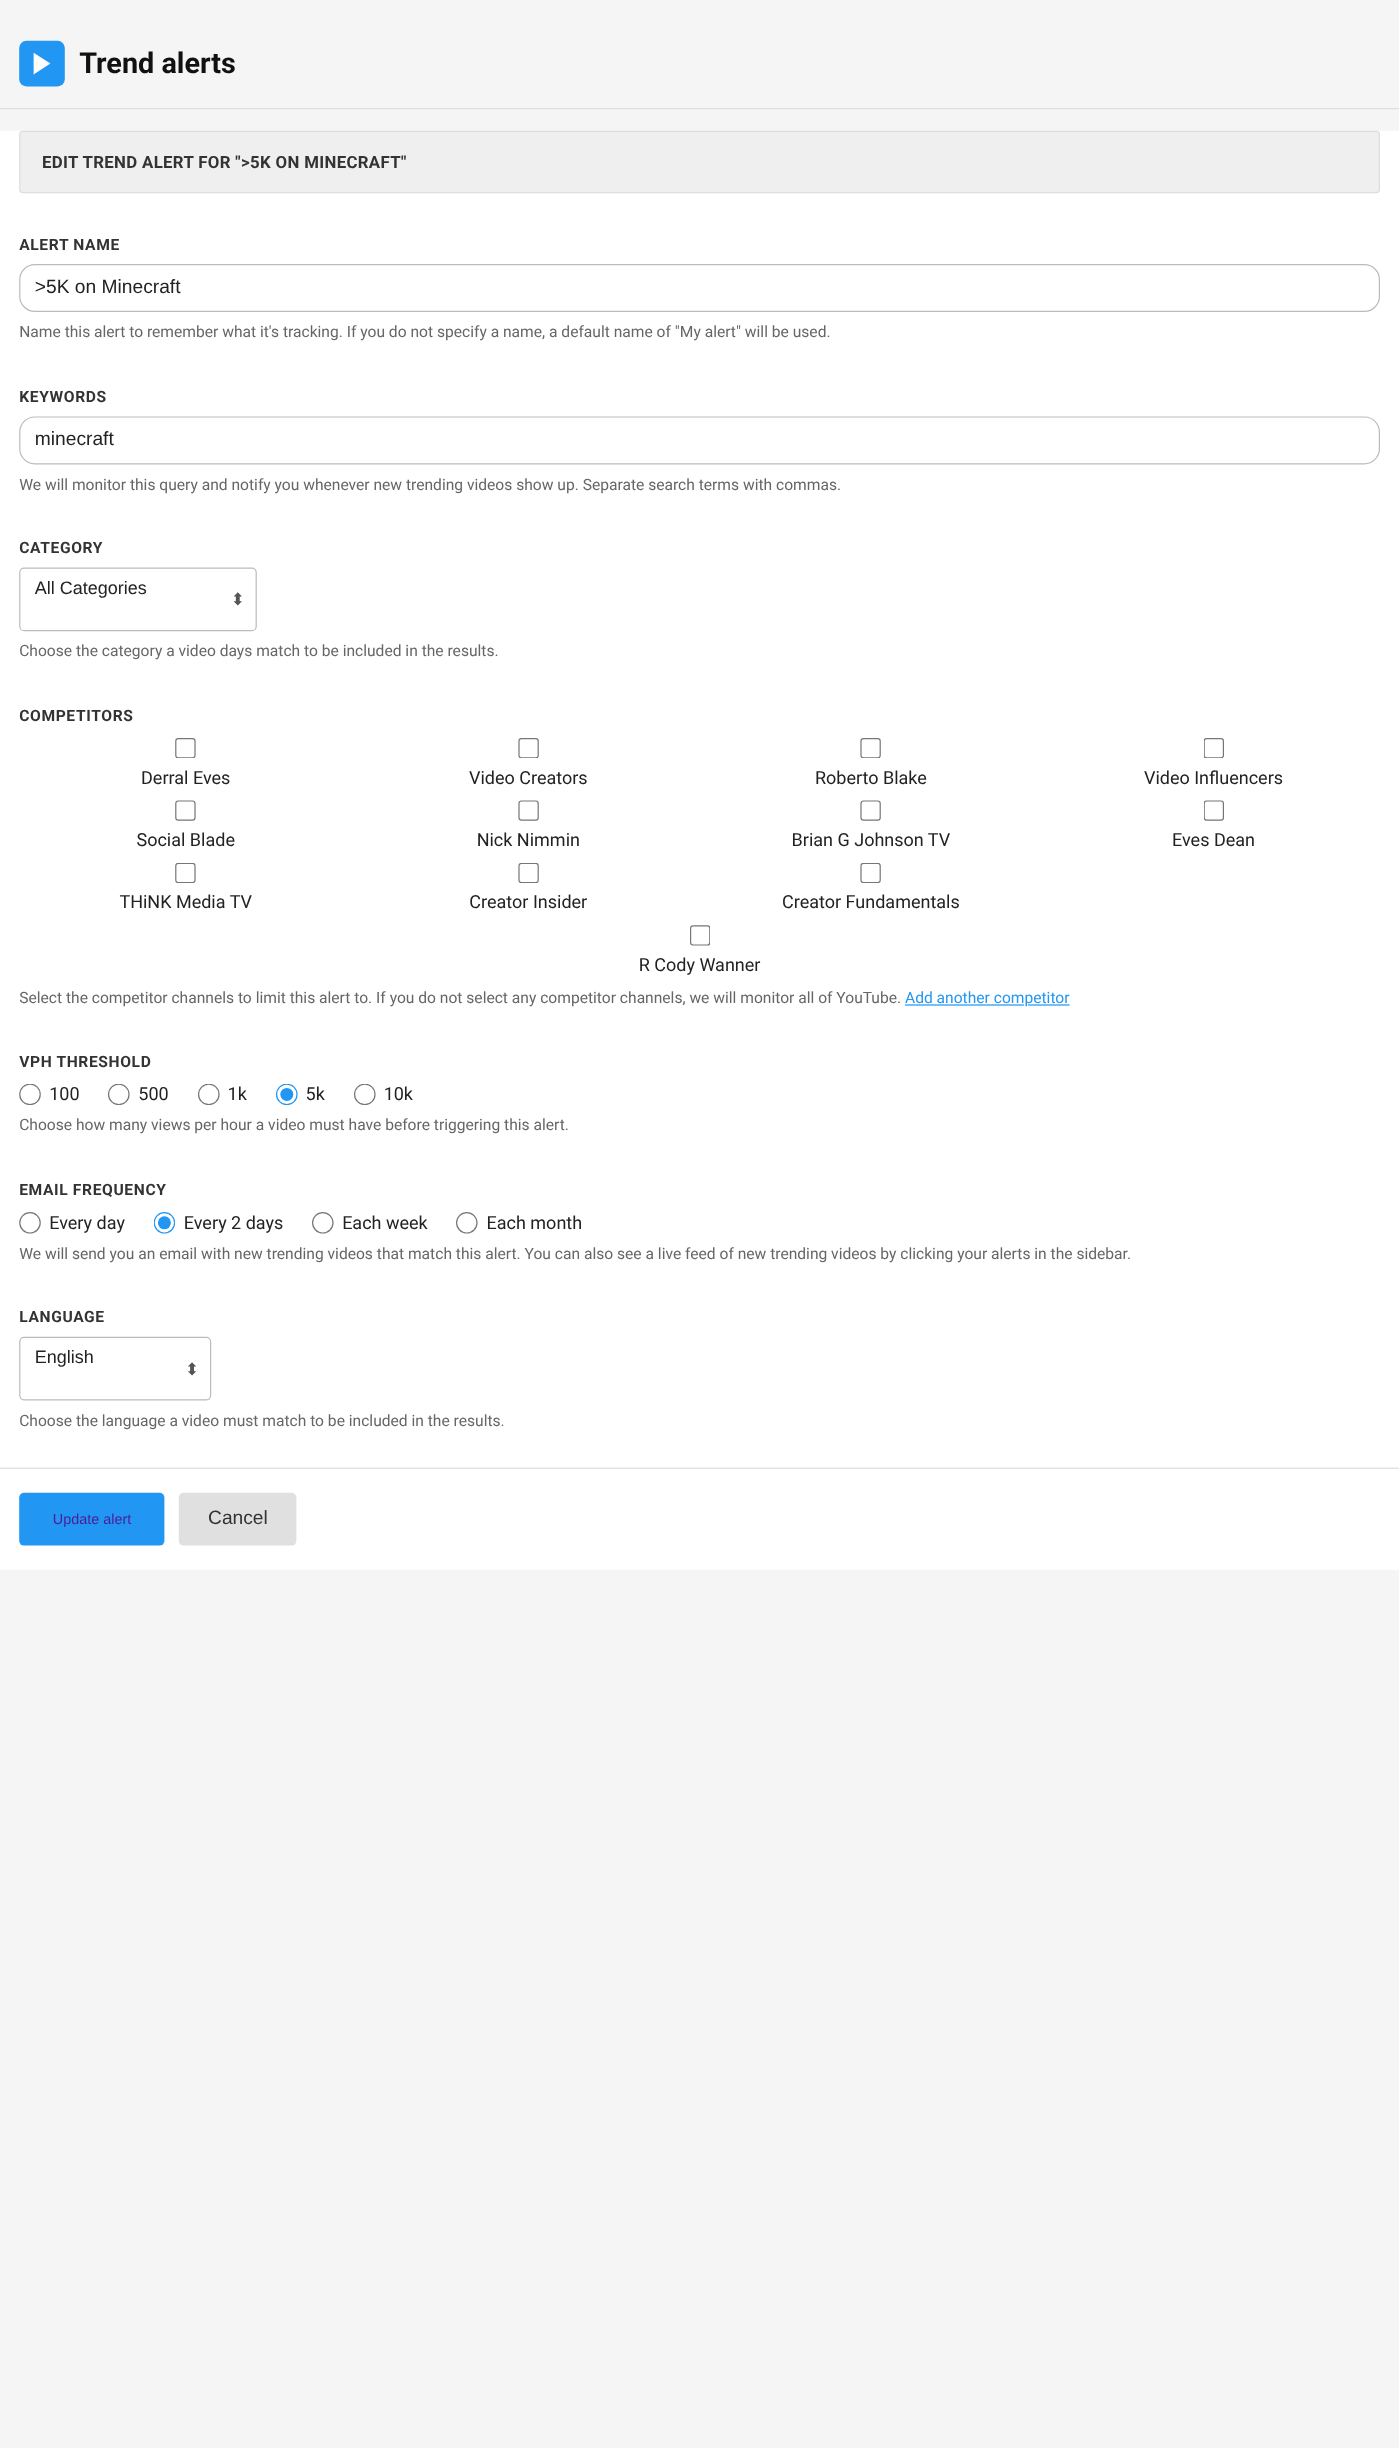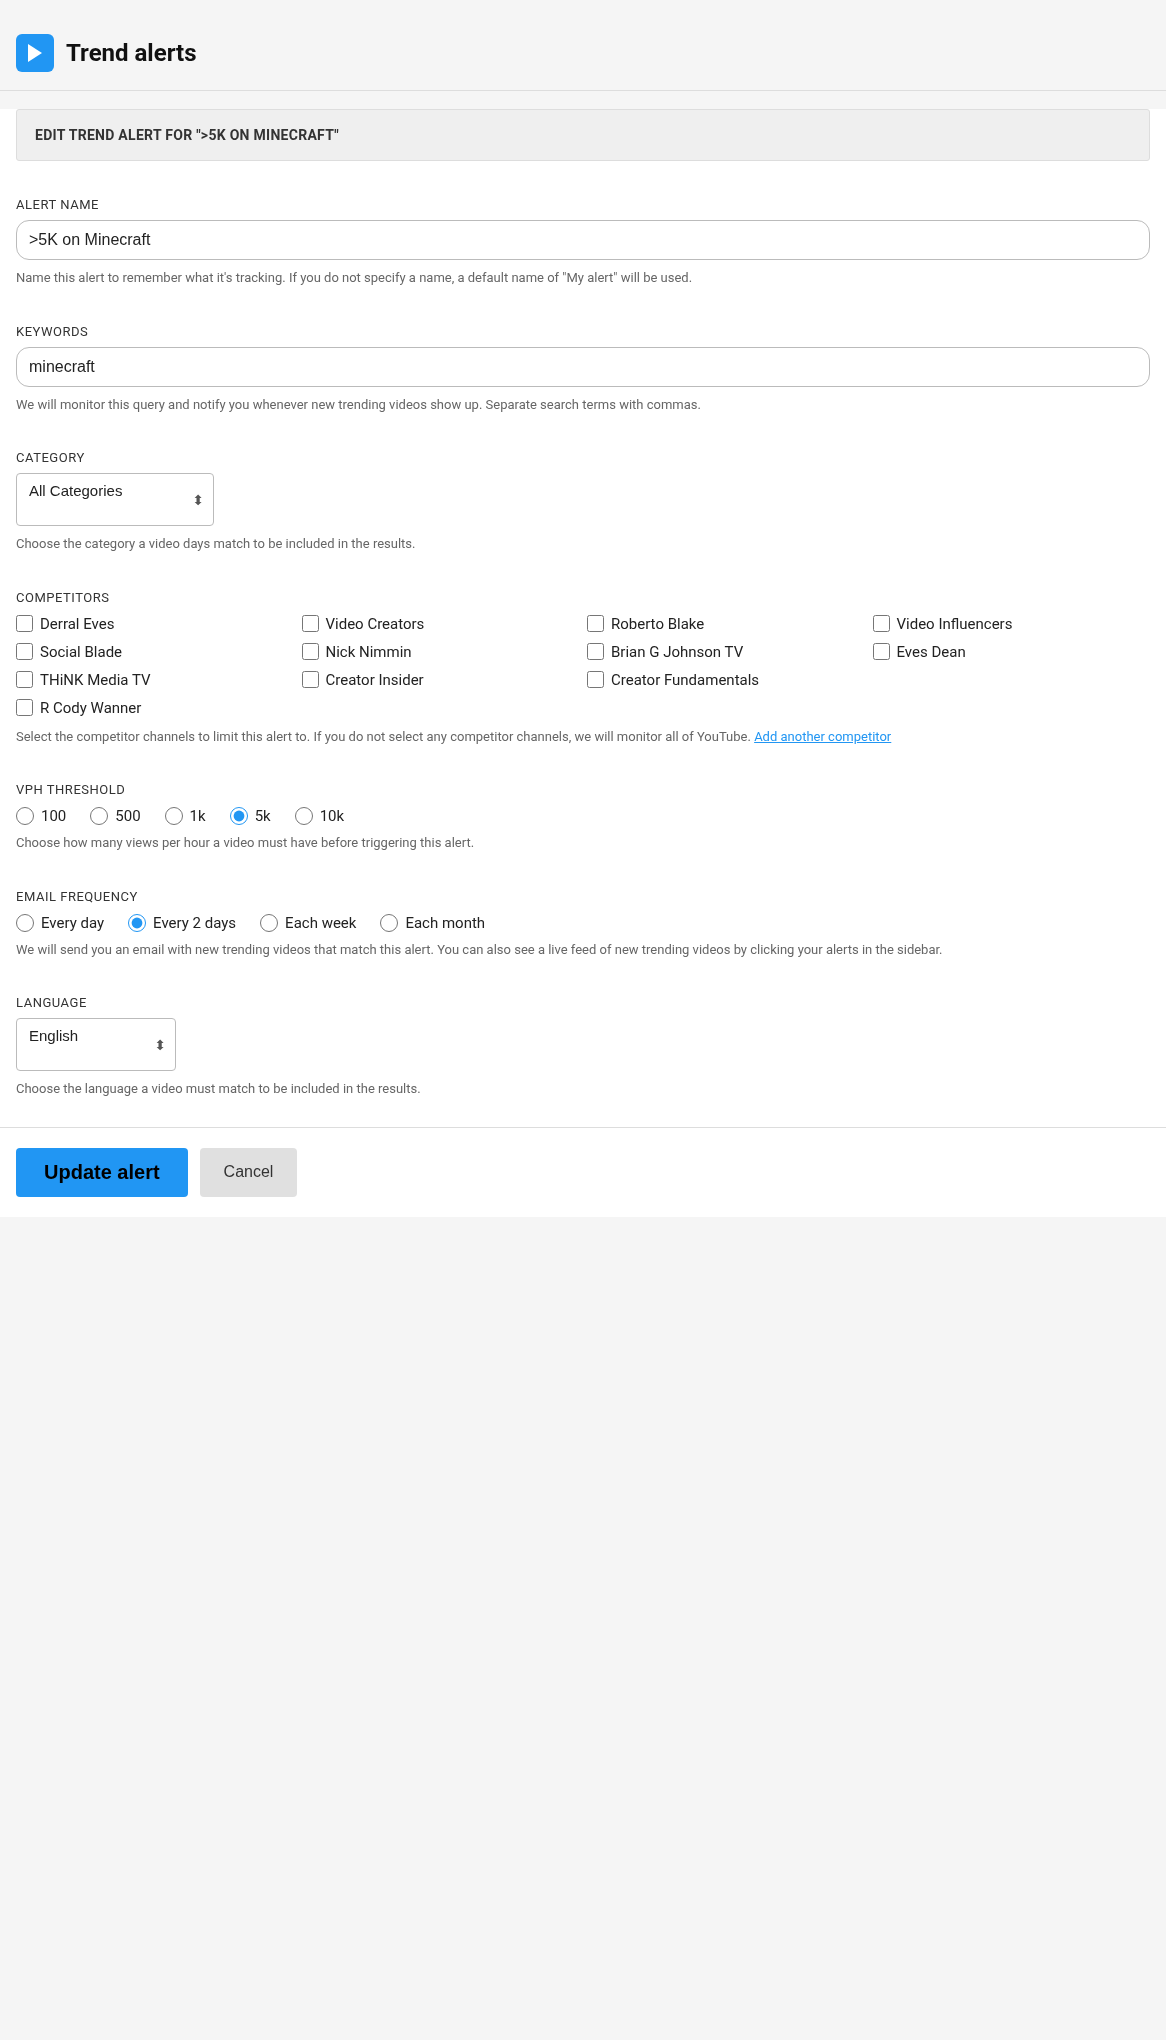--- a/index.html
+++ b/index.html
@@ -52,21 +52,21 @@
       font-size: 14px;
       font-weight: 700;
       color: #333;
       letter-spacing: 0.02em;
     }
     .form-section {
       padding: 18px 16px 0 16px;
     }
     .field-label {
       font-size: 13px;
-      font-weight: 400;
+      font-weight: 700;
       color: #333;
       letter-spacing: 0.04em;
       text-transform: uppercase;
       margin-bottom: 8px;
     }
     .text-input {
       width: 100%;
       border: 1.5px solid #bbb;
       border-radius: 13px;
       padding: 10px 12px;
@@ -122,20 +122,21 @@
       grid-template-columns: repeat(4, 1fr);
       gap: 10px 8px;
       margin-top: 10px;
     }
     .competitor-item {
       display: flex;
       align-items: center;
       gap: 7px;
       font-size: 15px;
       color: #222;
+      flex-direction: column;
     }
     .competitor-item input[type="checkbox"] {
       width: 17px;
       height: 17px;
       margin: 0;
       cursor: pointer;
       accent-color: #2196f3;
     }
     .vph-section {
       padding: 18px 16px 0 16px;
@@ -171,26 +172,26 @@
     .footer-bar {
       border-top: 1px solid #ddd;
       margin-top: 28px;
       padding: 20px 16px;
       display: flex;
       gap: 12px;
       background: #fff;
     }
     .btn-update {
       background: #2196f3;
-      color: #000000;
+      color: #4c1d95;
       border: none;
       border-radius: 4px;
       padding: 13px 28px;
-      font-size: 20px;
-      font-weight: 700;
+      font-size: 12px;
+      font-weight: 400;
       cursor: pointer;
     }
     .btn-cancel {
       background: #e0e0e0;
       color: #333;
       border: none;
       border-radius: 4px;
       padding: 13px 24px;
       font-size: 16px;
       font-weight: 500;

